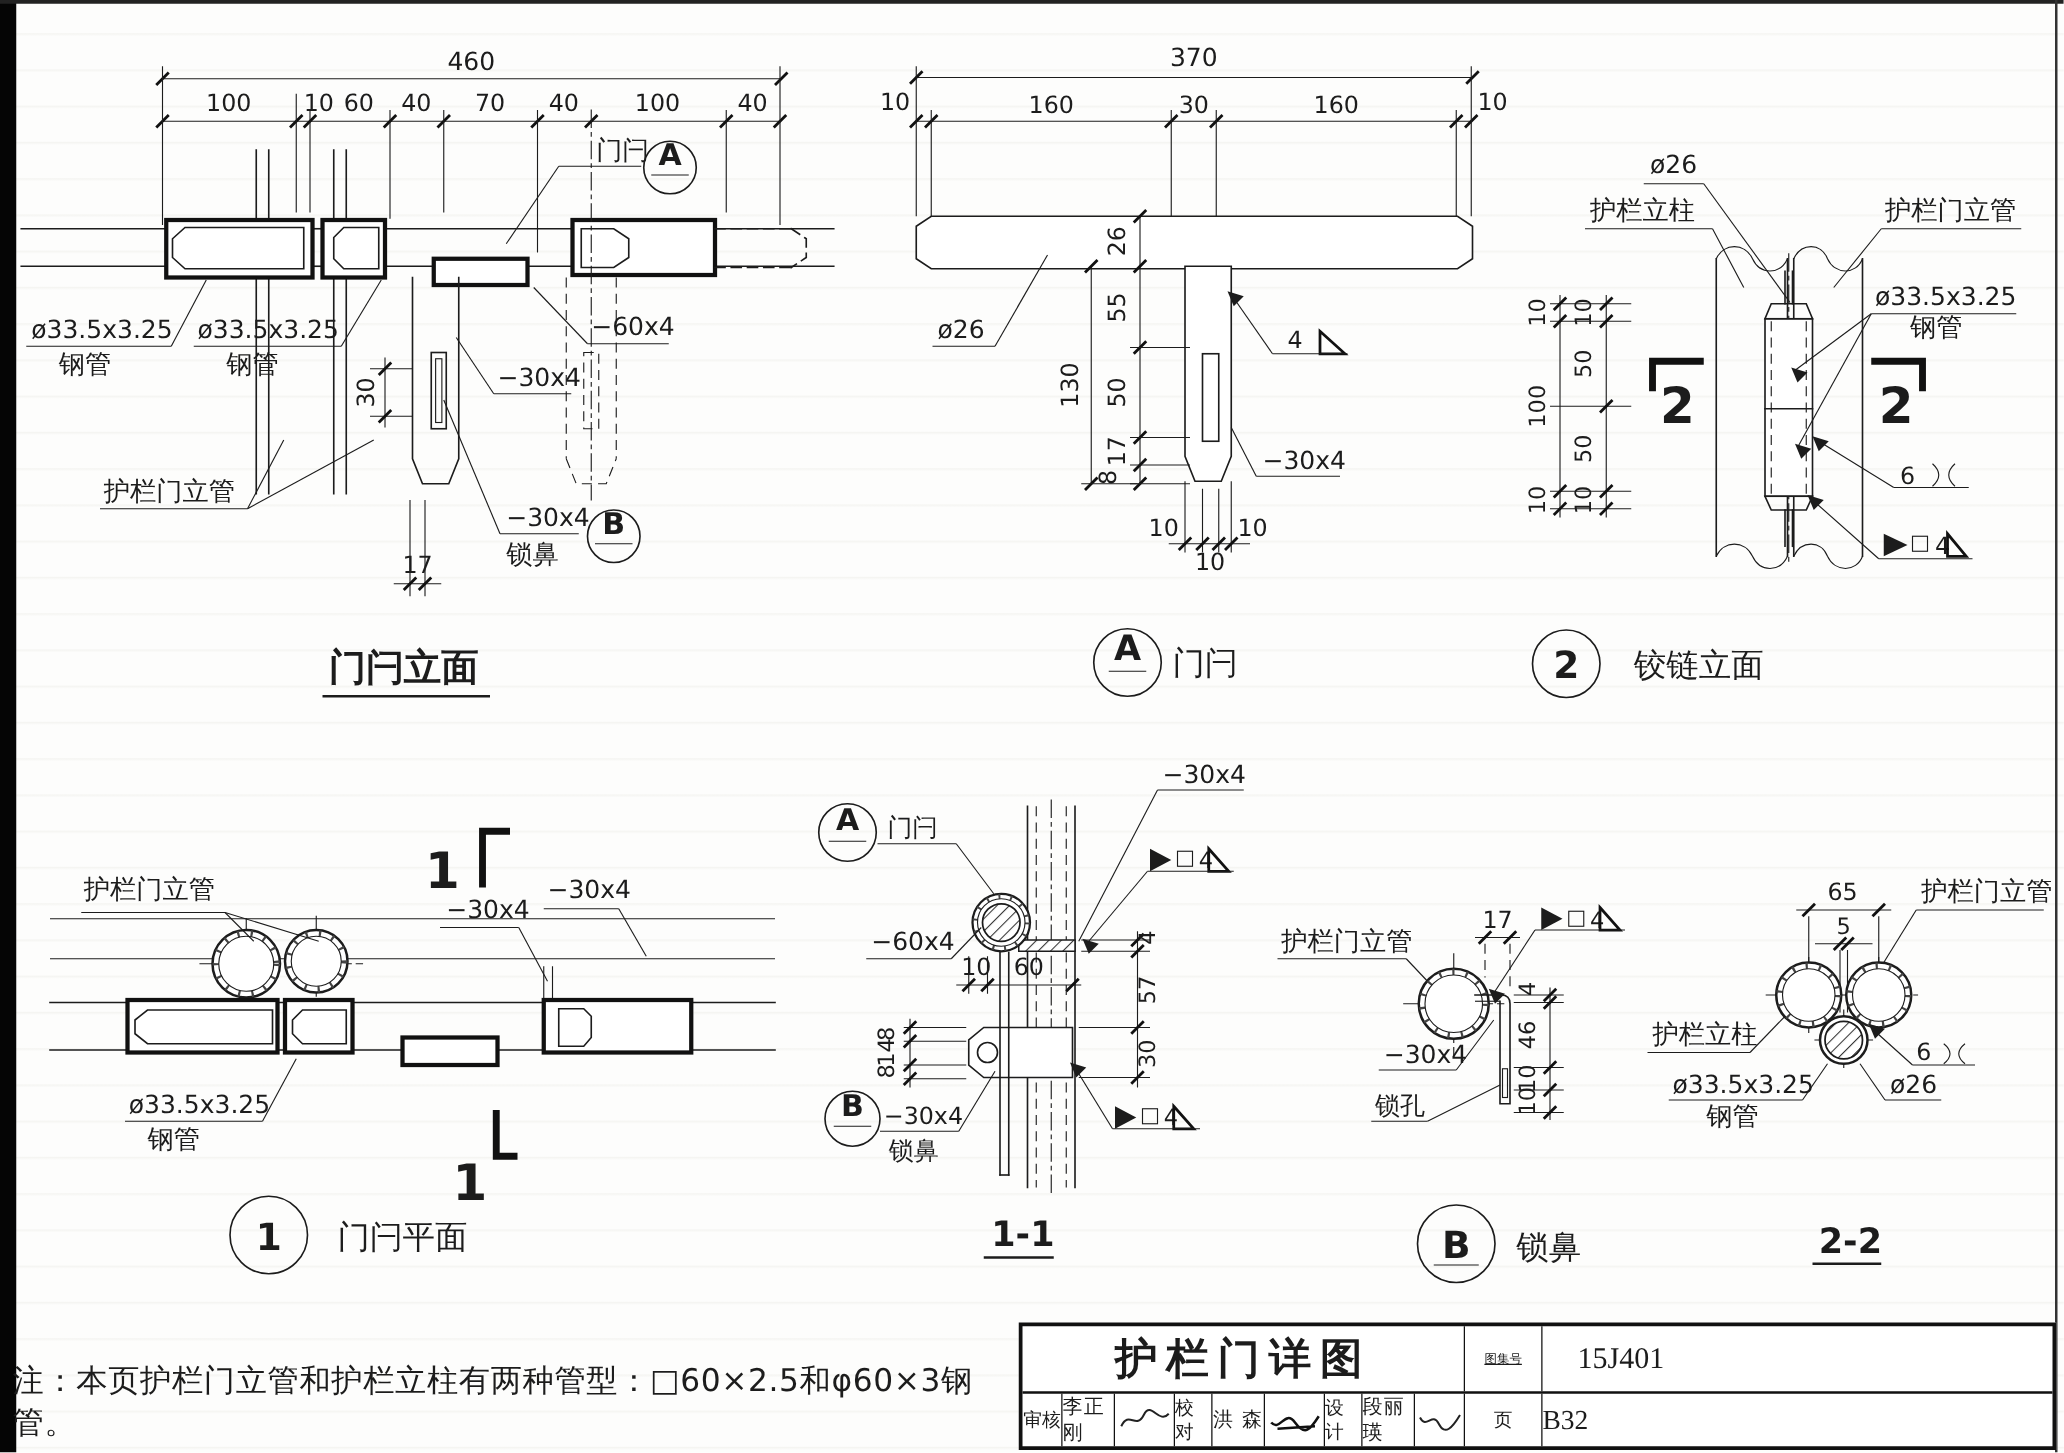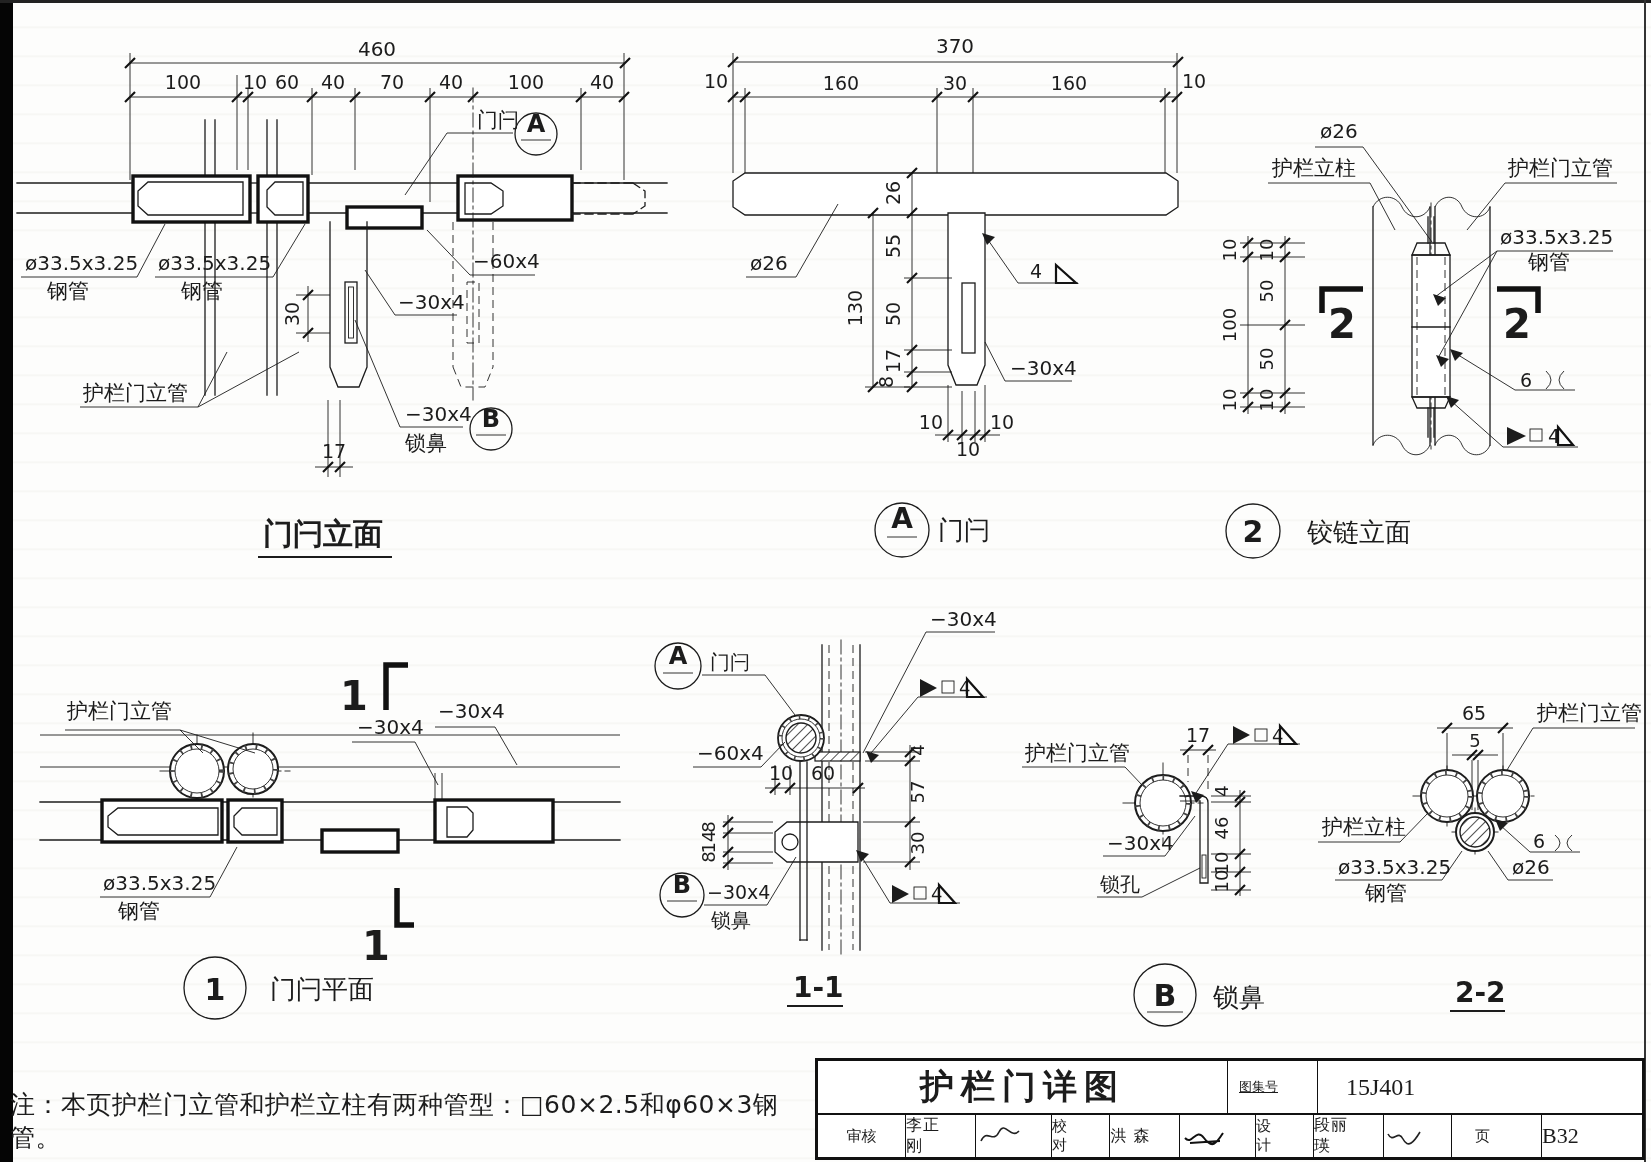--- a/index.html
+++ b/index.html
@@ -29,24 +29,24 @@
   #edgeL{left:0;top:0;width:13px;height:1162px;background:#050505;}
   #edgeT{left:0;top:0;width:1651px;height:3px;background:#222;}
   #edgeR{left:1644px;top:0;width:2px;height:1162px;background:#333;}
   
   #note{left:10px;top:1088px;width:800px;font-size:25px;letter-spacing:.5px;}
   
   #tb{left:815px;top:1058px;width:830px;height:102px;border:3px solid #111;box-sizing:border-box;
       display:flex;flex-direction:column;background:#fff;}
   #tb .r1{height:67px;display:flex;border-bottom:2px solid #111;}
   #tb .r2{flex:1;display:flex;}
-  #tb .c{box-sizing:border-box;border-left:1.6px solid #111;display:flex;align-items:center;justify-content:center;margin-left:28px;}
+  #tb .c{box-sizing:border-box;border-left:1.6px solid #111;display:flex;align-items:center;justify-content:center;}
   #tb .c:first-child{border-left:none;}
   .tbTitle{width:353px;font-size:34px;font-weight:bold;letter-spacing:7px;}
-  .tbLbl{width:62px;font-size:13px;text-decoration:underline;}
+  .tbLbl{width:62px;font-size:10px;text-decoration:underline;}
   .tbVal{flex:1;justify-content:flex-start !important;padding-left:28px;
          font-family:"Liberation Serif","DejaVu Serif",serif;font-size:24px;}
   .tbVal2{flex:1;justify-content:flex-start !important;
          font-family:"Liberation Serif","DejaVu Serif",serif;font-size:22px;}
   .sm{font-size:15px;}
   .nm{font-size:16px;letter-spacing:1px;}
 </style>
 </head>
 <body>
 

